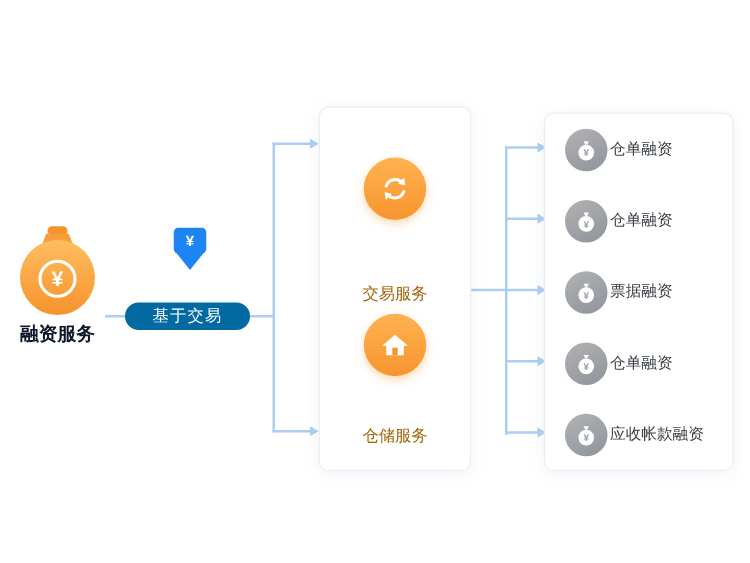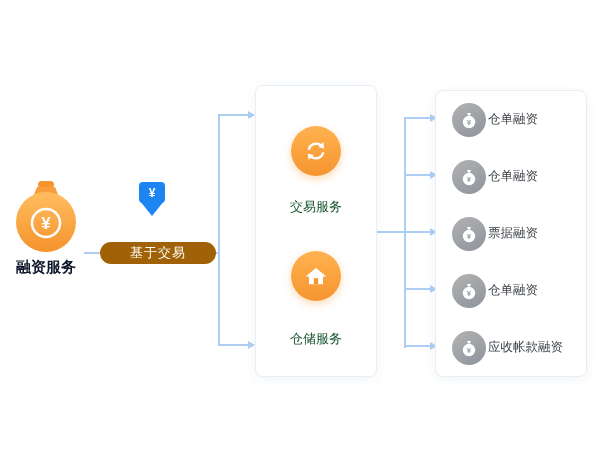--- a/index.html
+++ b/index.html
@@ -20,34 +20,34 @@
   .card-services{left:255px;top:85px;width:120px;height:290px;}
   .card-financing{left:435px;top:90px;width:150px;height:285px;display:flex;flex-direction:column;}
 
   
   .bag-svg{position:absolute;left:8px;top:176px;}
   .src-label{position:absolute;left:2px;top:258px;width:88px;text-align:center;
              font-size:15px;font-weight:bold;color:#0f172a;}
 
   
   .badge-svg{position:absolute;left:137px;top:182px;}
-  .pill{position:absolute;left:100px;top:242px;width:116px;height:22px;background:#a16207;
+  .pill{position:absolute;left:100px;top:242px;width:100px;height:22px;background:#0369a1;
         color:#fff;border-radius:12px;display:flex;align-items:center;justify-content:center;
         font-size:13px;letter-spacing:1px;}
 
   
   .ocircle{position:absolute;width:50px;height:50px;border-radius:50%;
            background:linear-gradient(180deg,#ffb250,#f6952f);
            display:flex;align-items:center;justify-content:center;
            box-shadow:0 3px 8px rgba(246,149,47,0.35);}
   .oc1{left:35px;top:40px;}
   .oc2{left:35px;top:165px;}
-  .mc-label{position:absolute;left:0;width:100%;text-align:center;font-size:13px;color:#14532d;}
+  .mc-label{position:absolute;left:0;width:100%;text-align:center;font-size:13px;color:#a16207;margin-top:28px;}
   .mcl1{top:112px;}
-  .mcl2{top:244px;}
+  .mcl2{top:226px;}
 
   
   .frow{height:57px;display:flex;align-items:center;padding-left:16px;}
   .gcircle{width:34px;height:34px;border-radius:50%;flex:0 0 auto;
            background:linear-gradient(150deg,#b2b2b2,#8e949c);
            display:flex;align-items:center;justify-content:center;}
   .flabel{margin-left:2px;font-size:12.5px;color:#3a3f45;white-space:nowrap;}
 </style>
 </head>
 <body>

